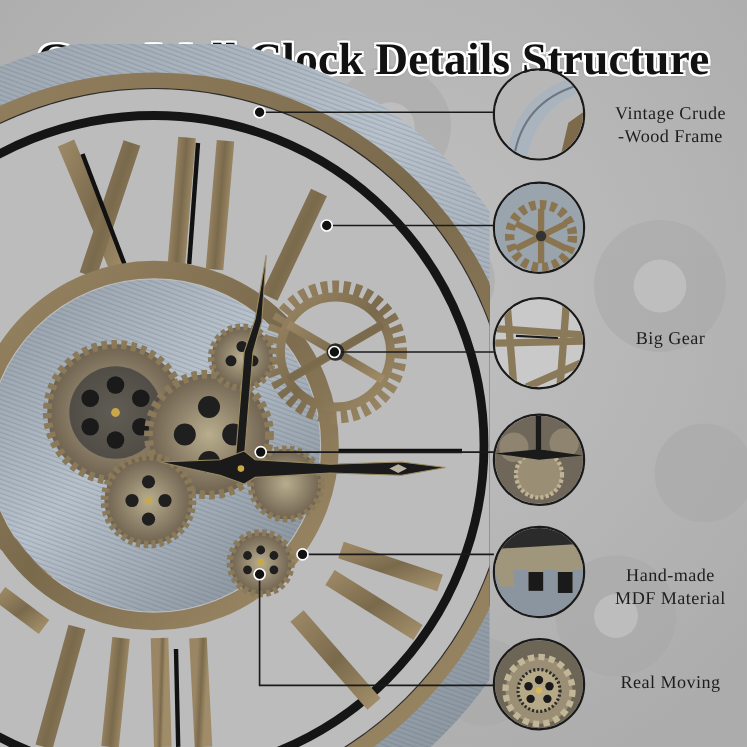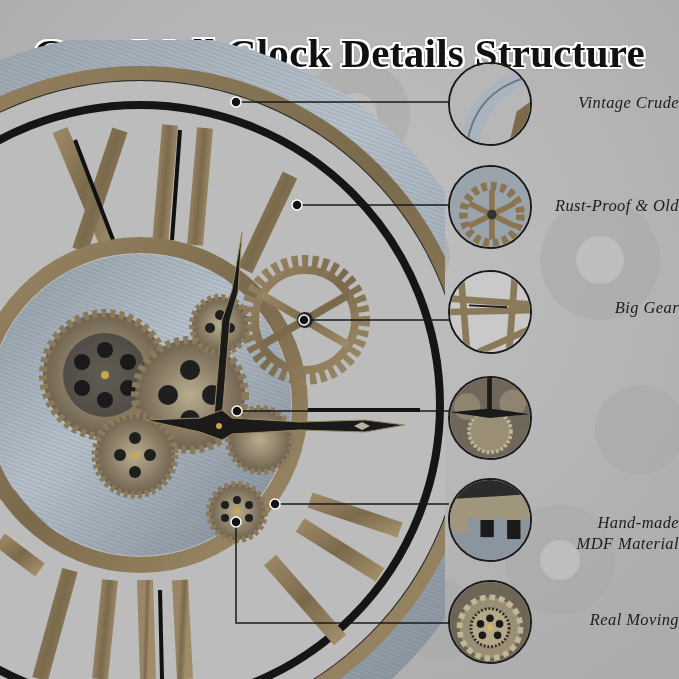--- a/index.html
+++ b/index.html
@@ -5,21 +5,21 @@
   html,body{margin:0;padding:0;}
   body{width:679px;height:679px;overflow:hidden;background:#b9b9b9;position:relative;font-family:"DejaVu Serif","Liberation Serif",serif;}
   .bg{position:absolute;inset:0;}
   .title{position:absolute;left:0;top:2px;width:679px;text-align:center;font-family:"Liberation Serif","DejaVu Serif",serif;font-size:41px;color:#111;letter-spacing:0.3px;
     text-shadow:
       -2px -2px 0 #fff, 2px -2px 0 #fff, -2px 2px 0 #fff, 2px 2px 0 #fff,
       0 -2px 0 #fff, 0 2px 0 #fff, -2px 0 0 #fff, 2px 0 0 #fff, 0 0 4px rgba(0,0,0,0.4);}
   .clock{position:absolute;left:0;top:0;width:679px;height:679px;}
   .detail{position:absolute;left:448px;width:84px;height:84px;border-radius:50%;border:2px solid #1a1a1a;overflow:hidden;box-sizing:border-box;}
   .detail svg{width:100%;height:100%;display:block;}
-  .label{position:absolute;left:540px;width:139px;text-align:right;font-family:"Liberation Serif","DejaVu Serif",serif;font-size:16.5px;line-height:21px;color:#1d1d1d;letter-spacing:0.4px;font-style:italic;}
+  .label{position:absolute;left:540px;width:139px;text-align:center;font-family:"Liberation Serif","DejaVu Serif",serif;font-size:16.5px;line-height:21px;color:#1d1d1d;letter-spacing:0.4px;}
   .label span{display:block;}
 </style>
 </head>
 <body>
 
 <svg class="bg" viewBox="0 0 679 679" width="679" height="679">
   <defs>
     <radialGradient id="bgGrad" cx="50%" cy="40%" r="70%">
       <stop offset="0%" stop-color="#c2c2c2"></stop>
       <stop offset="100%" stop-color="#acacac"></stop>
@@ -206,36 +206,36 @@
 <div class="detail" style="top:62px;">
   <svg viewBox="0 0 84 84">
     <rect width="84" height="84" fill="#b7b7b7"></rect>
     <path d="M10,84 Q20,20 80,5 L84,0 L84,20 Q40,35 30,84 Z" fill="#a9b4be"></path>
     <path d="M18,84 Q26,30 80,14" stroke="#6d7782" stroke-width="2" fill="none"></path>
     <path d="M62,84 L70,50 L84,40 L84,84 Z" fill="#7d6a4a"></path>
   </svg>
 </div>
 <div class="label" style="top:92px;">
   <span>Vintage Crude</span>
+  <span>-Wood Frame</span>
 </div>
 
 <div class="detail" style="top:165px;">
   <svg viewBox="0 0 84 84">
     <rect width="84" height="84" fill="#9aa4ad"></rect>
     <circle cx="44" cy="50" r="30" fill="none" stroke="#8a7550" stroke-width="9" stroke-dasharray="6 4"></circle>
     <g stroke="#8a7550" stroke-width="6">
       <line x1="44" y1="24" x2="44" y2="76"></line>
         <line x1="20" y1="38" x2="68" y2="62"></line>
         <line x1="20" y1="62" x2="68" y2="38"></line>
     </g>
     <circle cx="44" cy="50" r="5" fill="#333"></circle>
   </svg>
 </div>
 <div class="label" style="top:195px;">
-  <span>Rust-Proof &amp; Old</span>
 </div>
 
 <div class="detail" style="top:270px;">
   <svg viewBox="0 0 84 84">
     <rect width="84" height="84" fill="#c9c9c9"></rect>
     <g stroke="#8a7a5a" stroke-width="7">
       <line x1="0" y1="28" x2="84" y2="34"></line>
         <line x1="0" y1="42" x2="84" y2="40"></line>
       <line x1="12" y1="10" x2="18" y2="84"></line>
         <line x1="68" y1="5" x2="62" y2="84"></line>

